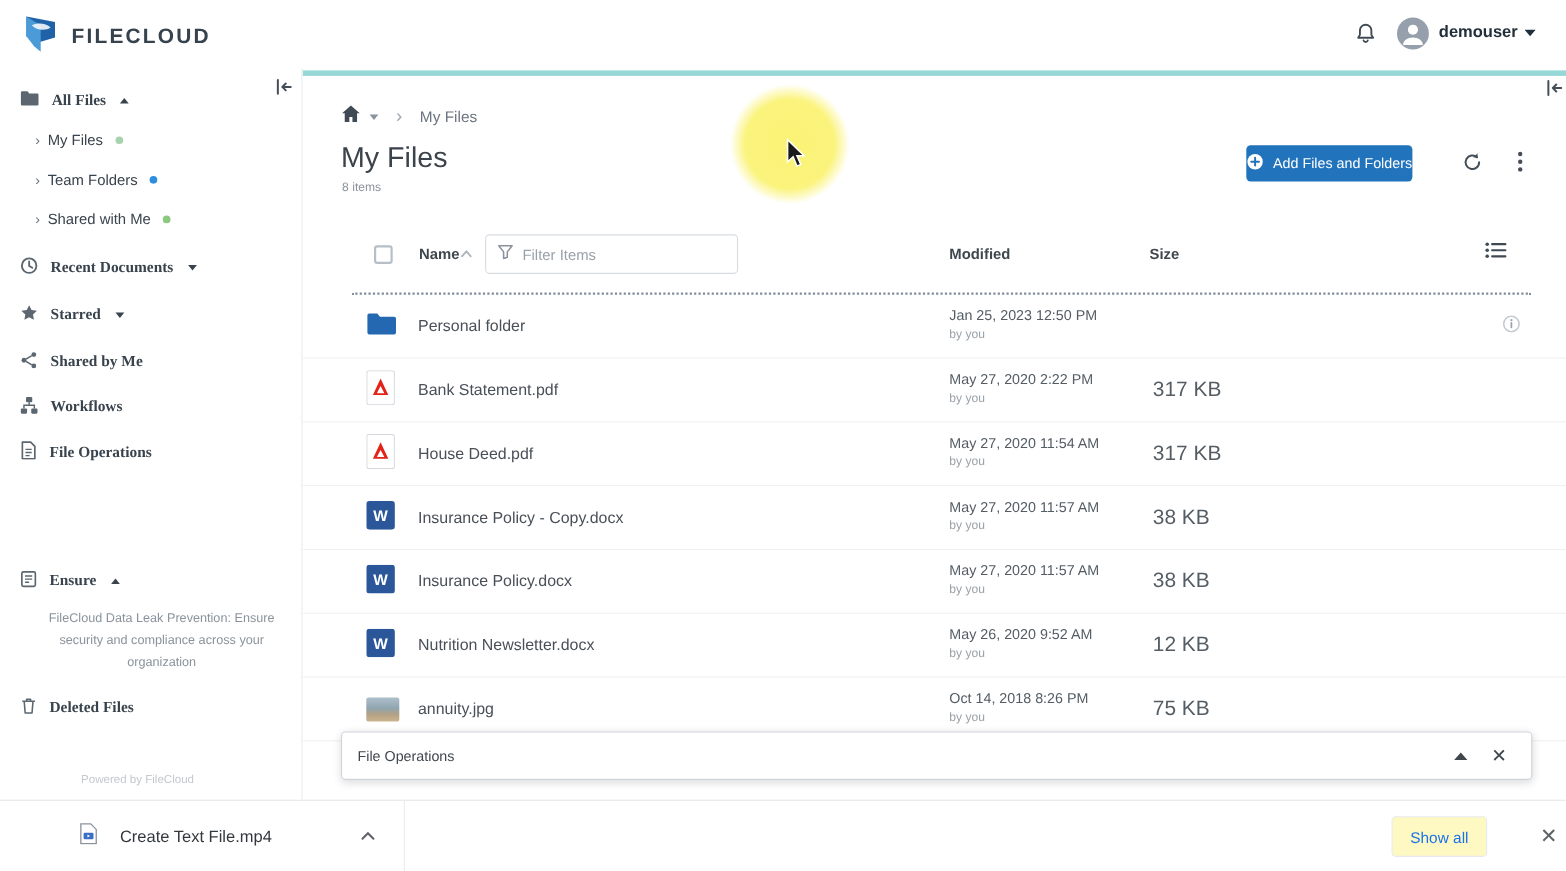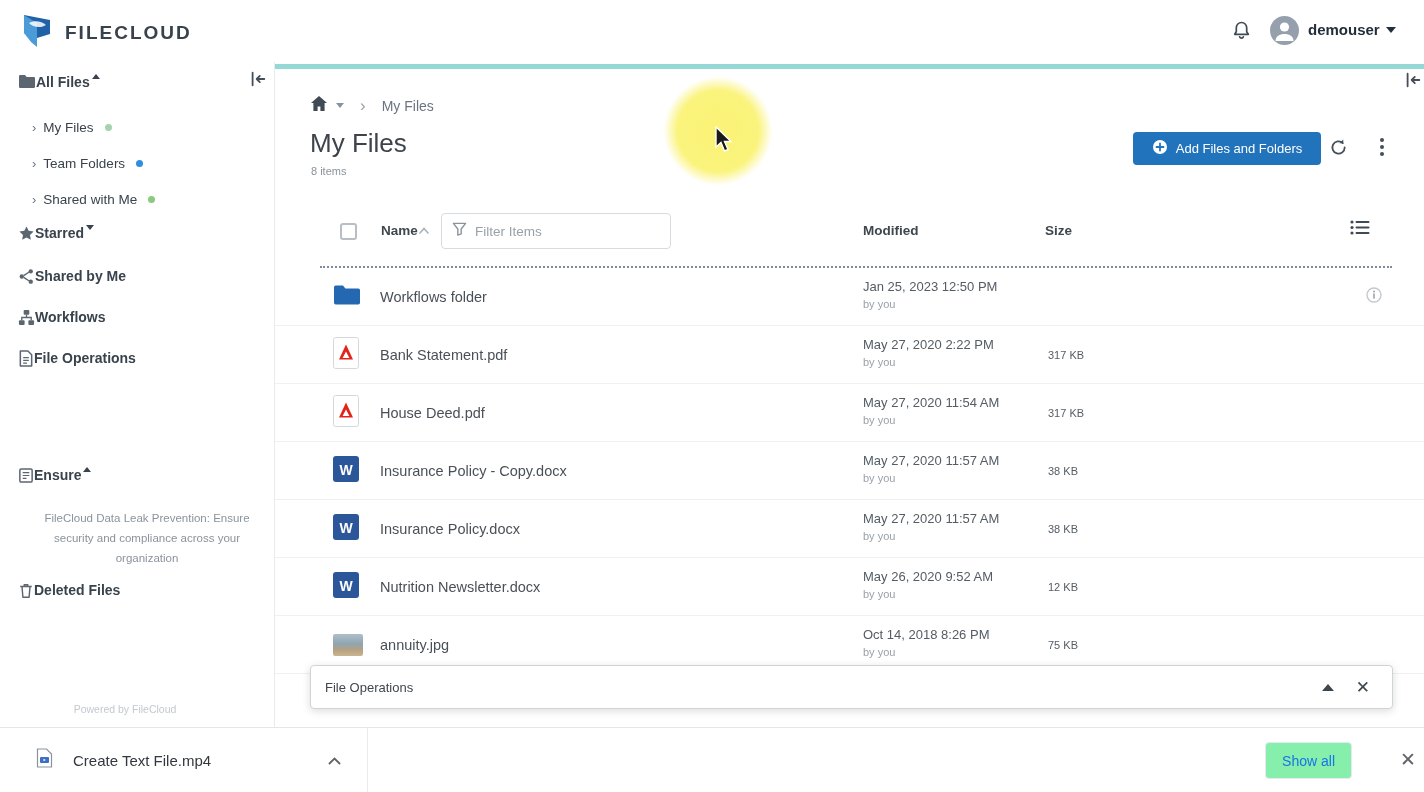--- a/index.html
+++ b/index.html
@@ -14,42 +14,42 @@
   .search-box input { flex:1; border:none; outline:none; font-size:14px; color:#333; font-family:inherit; background:transparent; }
   .search-box input::placeholder { color:#9aa1a9; }
   .topbar-bell { position:absolute; left:1231px; top:20px; cursor:pointer; }
   .avatar { position:absolute; left:1270px; top:16px; width:29px; height:29px; border-radius:50%; background:#95a0ac; overflow:hidden; cursor:pointer; }
   .username { position:absolute; left:1308px; top:21px; font-size:15px; font-weight:700; color:#222e3a; cursor:pointer; display:flex; align-items:center; gap:6px; }
   .caret-down { width:0; height:0; border-left:5px solid transparent; border-right:5px solid transparent; border-top:6px solid #222e3a; display:inline-block; }
   .caret-down.small { border-left-width:4px; border-right-width:4px; border-top-width:5px; border-top-color:#8a939c; }
 
   
   .sidebar { position:absolute; left:0; top:62px; width:275px; height:665px; background:#fff; border-right:1px solid #e9ecef; padding-top:12px; z-index:5; }
-  .side-item { display:flex; align-items:flex-start; height:35px; padding:0 18px; font-size:14px; font-weight:600; color:#39434d; cursor:pointer; }
+  .side-item { display:flex; align-items:center; gap:11px; height:35px; padding:0 18px; font-size:14px; font-weight:600; color:#39434d; cursor:pointer;font-family:Liberation Serif, serif; }
   .side-item .lbl { flex:0 0 auto; }
   .side-child { display:flex; align-items:center; gap:7px; height:36px; padding:0 18px 0 32px; font-size:13.5px; color:#39434d; cursor:pointer; }
   .chev { color:#6b7580; font-size:13px; }
   .dot { width:7px; height:7px; border-radius:50%; display:inline-block; margin-left:4px; }
   .caret-up { width:0; height:0; border-left:4px solid transparent; border-right:4px solid transparent; border-bottom:5px solid #39434d; display:inline-block; margin-left:2px; }
   .caret-dn { width:0; height:0; border-left:4px solid transparent; border-right:4px solid transparent; border-top:5px solid #39434d; display:inline-block; margin-left:2px; }
   .notice-block { margin-top:82px; }
   .notice-text { padding:6px 20px 0 40px; font-size:11.5px; line-height:1.75; color:#8a939c;text-align:center; }
   .powered { position:absolute; left:0; bottom:12px; width:250px; text-align:center; font-size:10.5px; color:#c3c9cf; }
   .collapse-btn { position:absolute; left:246px; top:68px; width:24px; height:22px; cursor:pointer; z-index:12; background:#fff; display:flex; align-items:center; justify-content:center; }
 
   
   .main { position:absolute; left:275px; top:62px; width:1149px; height:665px; background:#fff; }
   .teal-bar { position:absolute; left:0; top:2px; width:1149px; height:5px; background:#96d8d5; }
   .collapse-right { position:absolute; left:1129px; top:9px; width:24px; height:22px; cursor:pointer; }
   .breadcrumb { position:absolute; left:35px; top:33px; display:flex; align-items:center; gap:8px; }
   .crumb-sep { color:#9aa3ac; font-size:17px; margin:0 8px; }
   .crumb-label { font-size:14px; color:#6b7480; }
   .page-title { position:absolute; left:35px; top:66px; font-size:26px; font-weight:500; color:#3c434a; }
   .item-count { position:absolute; left:36px; top:103px; font-size:11px; color:#8a939c; }
-  .add-btn { position:absolute; left:858px; top:70px; width:188px; height:33px; background:#2173bb; border:none; border-radius:4px; color:#fff; font-size:13px; font-family:inherit; display:flex; align-items:center; justify-content:center; gap:8px; cursor:pointer; }
+  .add-btn { position:absolute; left:858px; top:70px; width:151px; height:33px; background:#2173bb; border:none; border-radius:4px; color:#fff; font-size:13px; font-family:inherit; display:flex; align-items:center; justify-content:center; gap:8px; cursor:pointer; }
   .icon-btn { position:absolute; width:26px; height:26px; display:flex; align-items:center; justify-content:center; cursor:pointer; }
   .kebab { display:flex; flex-direction:column; gap:3px; }
   .kebab span { width:4px; height:4px; border-radius:50%; background:#444e58; }
 
   
   .th-check { position:absolute; left:65px; top:161px; width:17px; height:17px; border:2px solid #b7bec6; border-radius:3px; background:#fff; cursor:pointer; }
   .th-name { position:absolute; left:106px; top:161px; font-size:13.5px; font-weight:700; color:#3f474e; display:flex; align-items:center; gap:1px; cursor:pointer; }
   .filter-box { position:absolute; left:166px; top:151px; width:230px; height:36px; border:1px solid #d7dbe0; border-radius:4px; display:flex; align-items:center; padding:0 10px; gap:8px; }
   .filter-box input { flex:1; border:none; outline:none; font-size:13.5px; color:#333; font-family:inherit; }
   .filter-box input::placeholder { color:#9aa1a9; }
@@ -57,38 +57,38 @@
   .listview-btn { position:absolute; left:1074px; top:156px; cursor:pointer; }
 
   .drop-line { position:absolute; left:45px; right:32px; top:204px; border-top:2px dotted #7f8c99; }
 
   .rows { position:absolute; left:0; right:0; top:206px; }
   .row { position:relative; height:58px; border-bottom:1px solid #eef0f2; cursor:pointer; }
   .row-icon { position:absolute; left:58px; top:50%; transform:translateY(-50%); }
   .row-name { position:absolute; left:105px; top:50%; transform:translateY(-50%); font-size:14.5px; color:#4a5058; }
   .row-mod { position:absolute; left:588px; top:10px; font-size:13px; color:#545c64; line-height:1.45; }
   .row-mod .by { font-size:11px; color:#9aa1a9; }
-  .row-size { position:absolute; left:773px; top:50%; transform:translateY(-50%); font-size:11px; color:#545c64; }
+  .row-size { position:absolute; left:773px; top:50%; transform:translateY(-50%); font-size:19px; color:#545c64; }
   .row-info { position:absolute; left:1091px; top:50%; transform:translateY(-50%); cursor:pointer; }
   .img-thumb { width:30px; height:22px; border-radius:2px; background:linear-gradient(180deg,#aebfca 0%,#8fa5b0 45%,#b4a184 70%,#cbb58f 100%); }
 
   
   .fo-bar { position:absolute; left:310px; top:665px; width:1083px; height:44px; background:#fff; border:1px solid #cfd4d9; border-radius:4px; box-shadow:0 2px 8px rgba(0,0,0,.14); z-index:20; display:flex; align-items:center; }
   .fo-title { margin-left:14px; font-size:13px; color:#3f474e; }
   .fo-actions { margin-left:auto; display:flex; align-items:center; gap:22px; padding-right:22px; }
   .fo-collapse { width:0; height:0; border-left:6px solid transparent; border-right:6px solid transparent; border-bottom:7px solid #3f474e; cursor:pointer; }
   .x-icon { font-size:17px; color:#3f474e; cursor:pointer; line-height:1; }
 
   
   .dl-bar { position:absolute; left:0; top:727px; width:1424px; height:65px; background:#fff; border-top:1px solid #e4e6e9; z-index:30; }
-  .dl-item { position:absolute; left:0; top:0; width:368px; height:64px; border-right:1px solid #e9ebee; display:flex; align-items:center; cursor:pointer; }
+  .dl-item { position:absolute; left:0; top:0; width:368px; height:64px; border-right:1px solid #e9ebee; display:flex; align-items:center; cursor:pointer;padding-left:36px; }
   .dl-file-icon { margin-left:36px; }
   .dl-name { margin-left:20px; font-size:15px; color:#33383e; }
   .dl-chevron { margin-left:auto; margin-right:26px; cursor:pointer; }
-  .show-all { position:absolute; right:72px; top:14px; height:37px; padding:0 16px; font-size:14px; color:#1a73e8; background:#86efac; border:1px solid #e6eaf0; border-radius:4px; font-family:inherit; cursor:pointer; }
+  .show-all { position:absolute; right:72px; top:14px; height:37px; padding:0 16px; font-size:14px; color:#1a73e8; background:#fef9c3; border:1px solid #e6eaf0; border-radius:4px; font-family:inherit; cursor:pointer; }
   .dl-close { position:absolute; right:8px; top:20px; font-size:19px; color:#5f6368; cursor:pointer; }
 
   
   .click-halo { position:absolute; left:663px; top:76px; width:110px; height:110px; border-radius:50%; z-index:40; pointer-events:none;
     background:radial-gradient(circle, rgba(250,242,110,0.95) 0%, rgba(250,242,110,0.9) 52%, rgba(250,242,110,0) 70%); }
   .cursor { position:absolute; left:714px; top:126px; z-index:41; pointer-events:none; }
 </style>
 </head>
 <body>
 
@@ -147,20 +147,30 @@
       <span class="chev">›</span>
       <span>Team Folders</span>
       <span class="dot" style="background:#2f8ee0"></span>
     </div>
     <div class="side-child">
       <span class="chev">›</span>
       <span>Shared with Me</span>
       <span class="dot" style="background:#8bc97f"></span>
     </div>
 
+    <div class="side-item" style="margin-top:9px">
+      <span>
+        <svg width="17" height="17" viewBox="0 0 18 18">
+            <circle cx="9" cy="9" r="7" fill="none" stroke="#5c6670" stroke-width="1.8"></circle>
+            <path d="M9 5v4.2l3 1.8" fill="none" stroke="#5c6670" stroke-width="1.8" stroke-linecap="round"></path>
+          </svg>
+      </span>
+      <span class="lbl">Recent Documents</span>
+      <span class="caret-dn"></span>
+    </div>
 
     <div class="side-item" style="margin-top:8px">
       <span>
         <svg width="17" height="17" viewBox="0 0 18 18">
             <path d="M9 1.5l2.3 4.7 5.2.7-3.8 3.6.9 5.1L9 13.2l-4.6 2.4.9-5.1L1.5 6.9l5.2-.7z" fill="#5c6670"></path>
           </svg>
       </span>
       <span class="lbl">Starred</span>
       <span class="caret-dn"></span>
     </div>
@@ -309,21 +319,21 @@
     <div class="drop-line"></div>
 
     <div class="rows">
 
       <div class="row">
         <span class="row-icon">
           <svg width="28" height="22" viewBox="0 0 28 22">
               <path d="M1 3.2 Q1 1.5 2.7 1.5 H10 l2.4 2.9 H25.3 Q27 4.4 27 6.1 V18.8 Q27 20.5 25.3 20.5 H2.7 Q1 20.5 1 18.8 Z" fill="#2368b0"></path>
             </svg>
         </span>
-        <span class="row-name">Workflows folder</span>
+        <span class="row-name">Personal folder</span>
         <div class="row-mod">
           <div>Jan 25, 2023 12:50 PM</div>
           <div class="by">by you</div>
         </div>
         <span class="row-size"></span>
         <span class="row-info">
           <svg width="16" height="16" viewBox="0 0 16 16">
               <circle cx="8" cy="8" r="7" fill="none" stroke="#c3c9cf" stroke-width="1.4"></circle>
               <path d="M8 7v4" stroke="#9aa3ac" stroke-width="1.6" stroke-linecap="round"></path>
               <circle cx="8" cy="4.6" r="1" fill="#9aa3ac"></circle>

